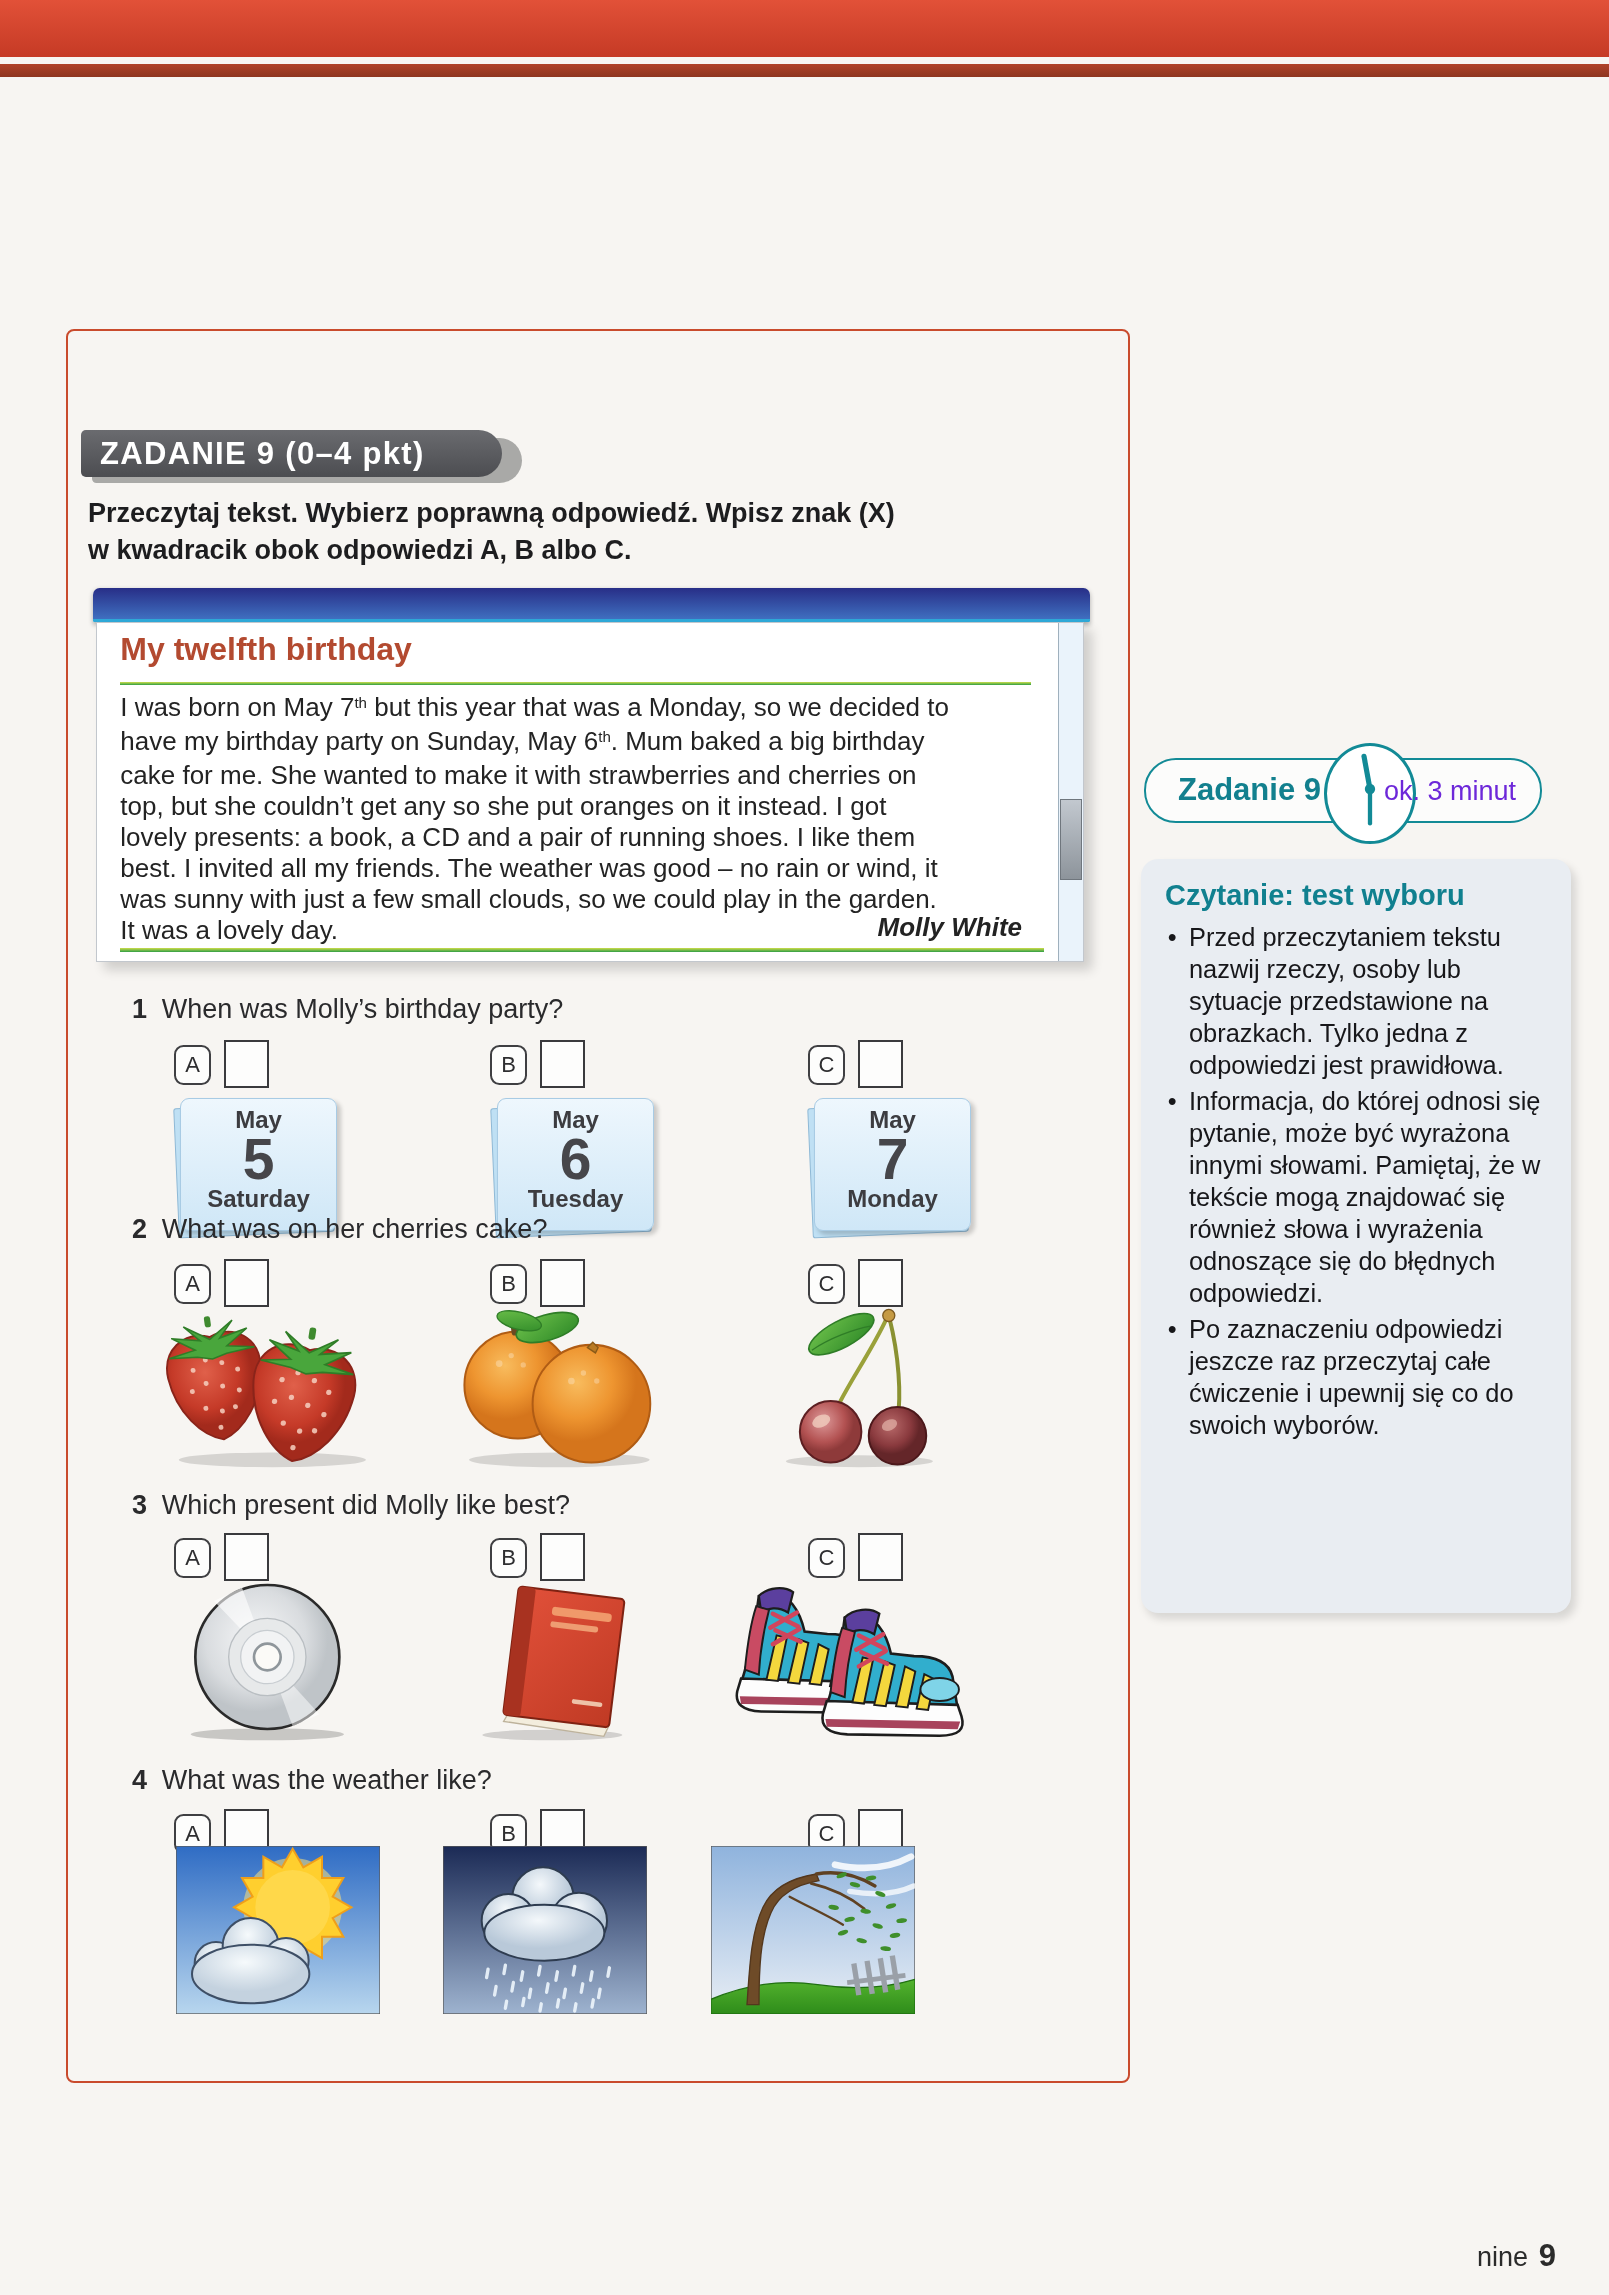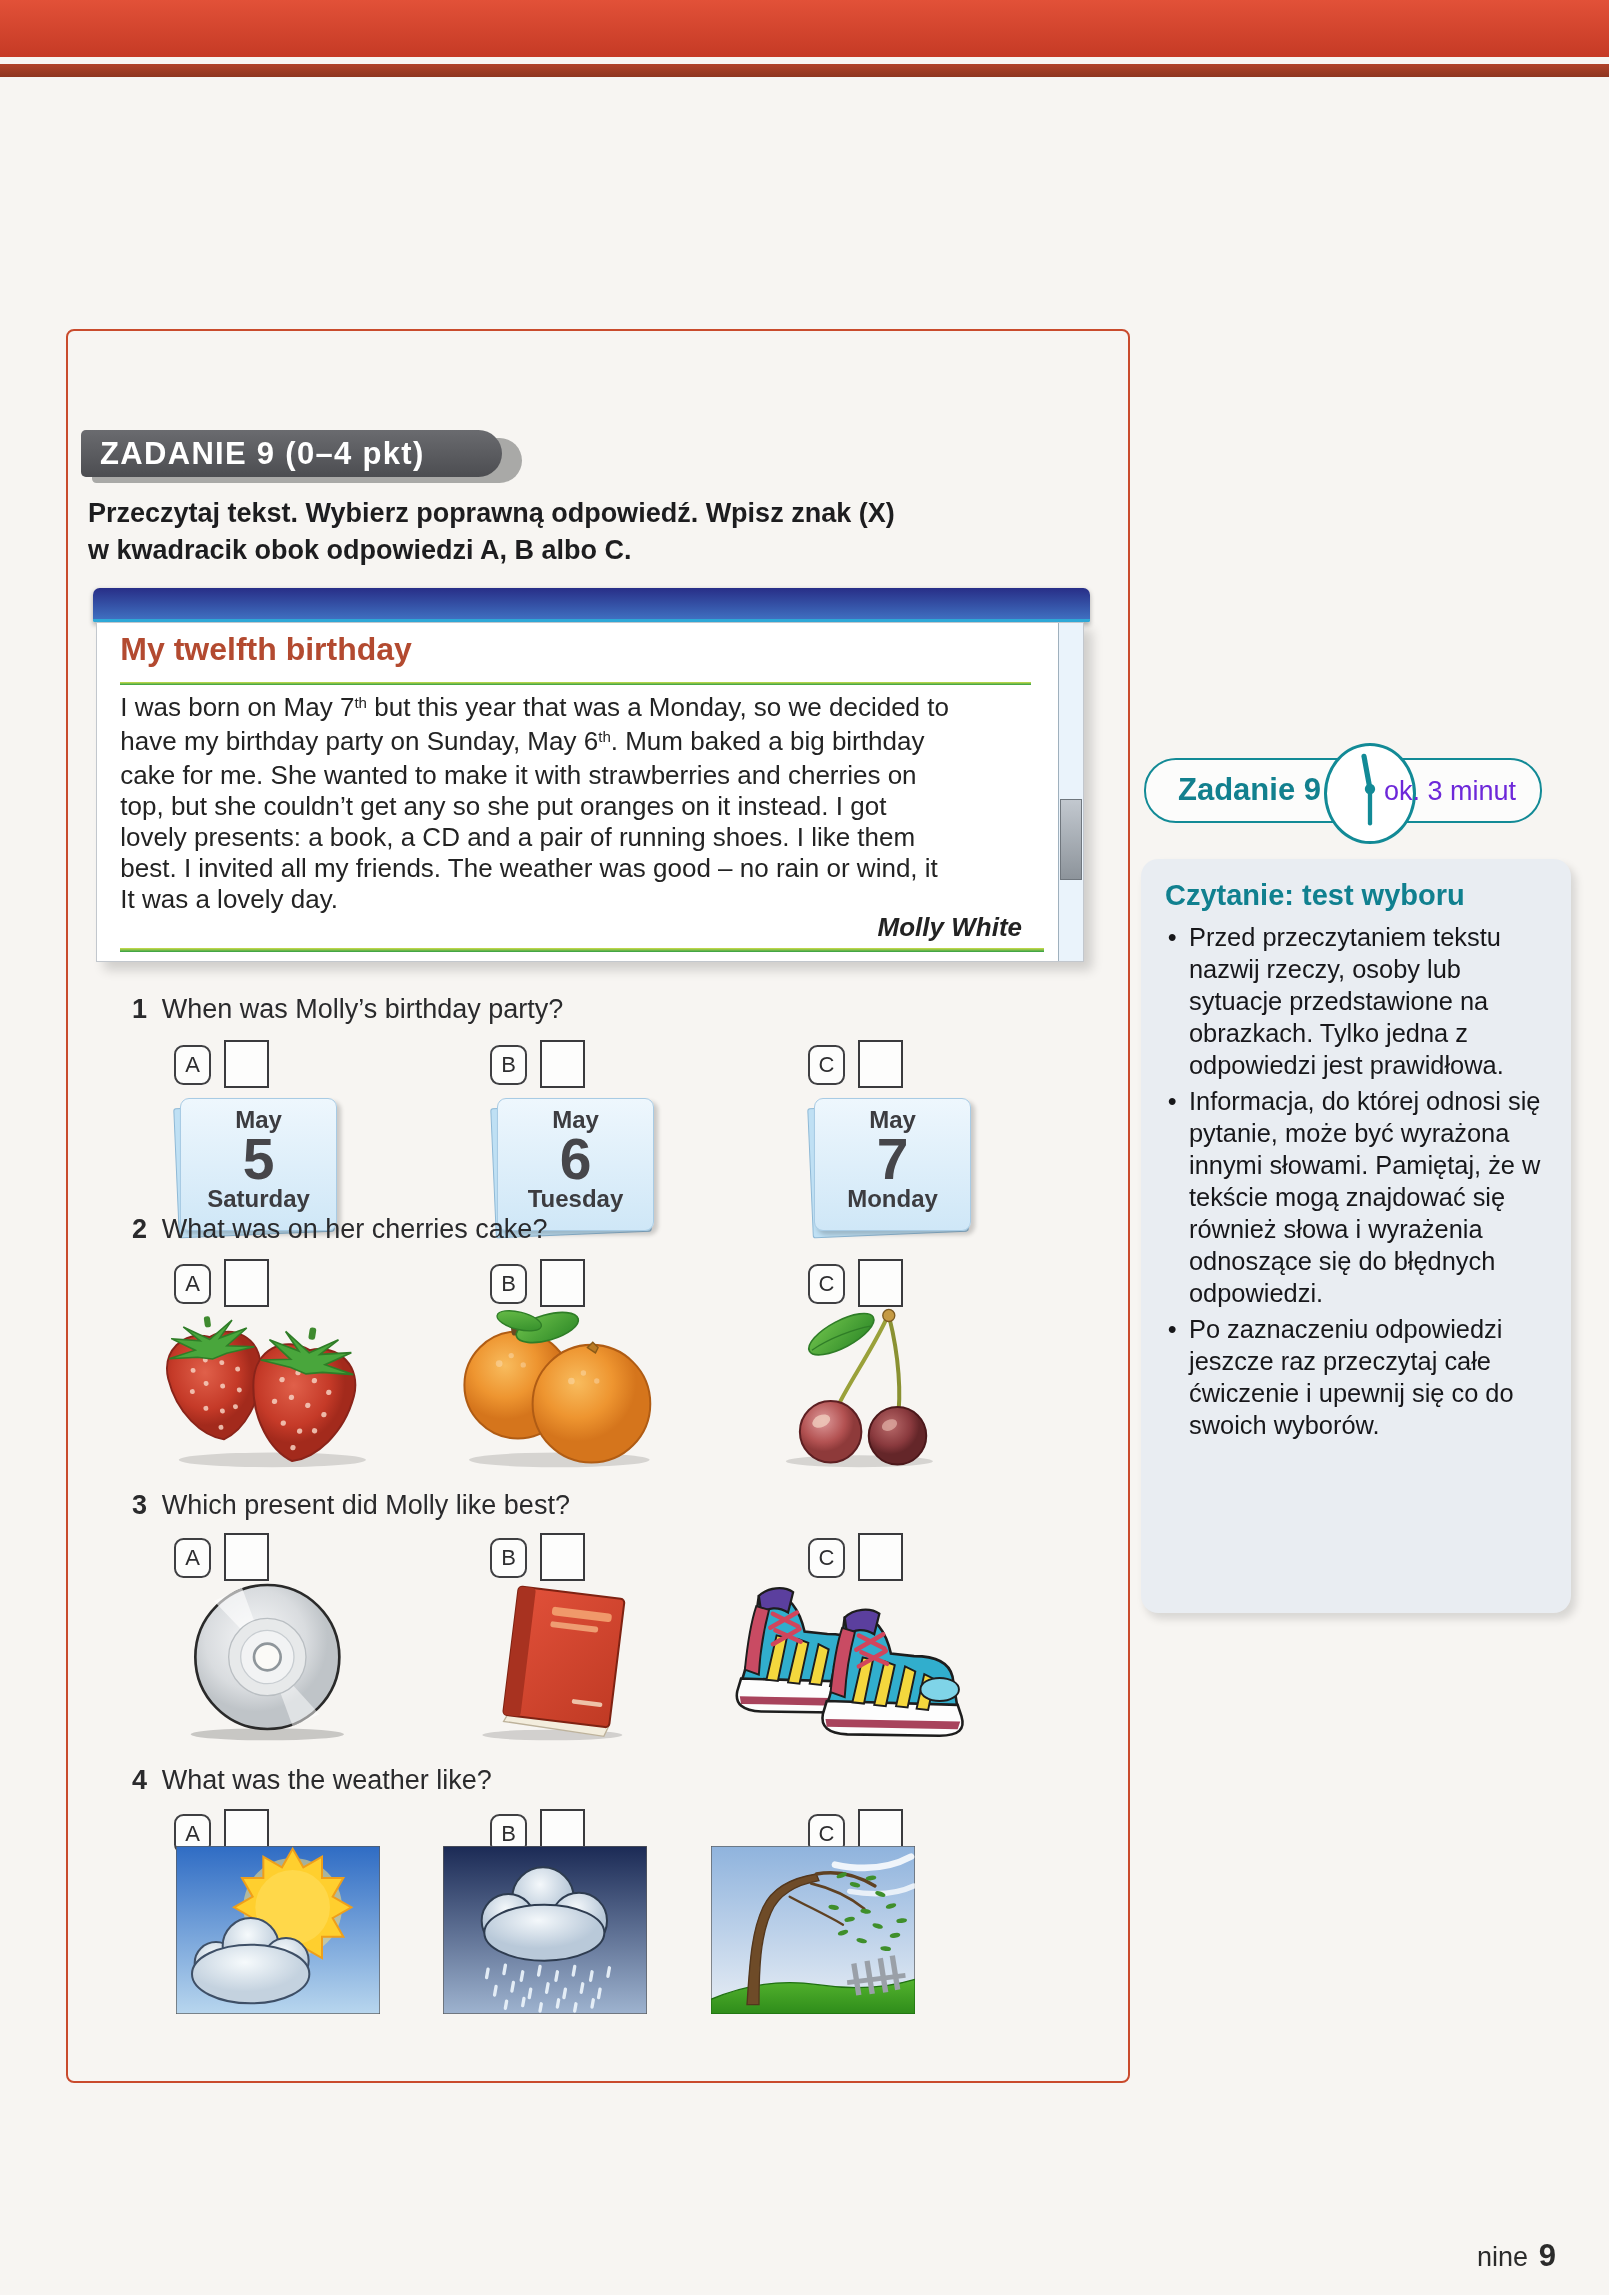--- a/index.html
+++ b/index.html
@@ -118,20 +118,21 @@
       <div class="reading-body">
         <div class="reading-title">My twelfth birthday</div>
         <div class="rule title-rule"></div>
         <div class="reading-text">
             <div class="rline"><span>I was born on May 7</span><sup>th</sup><span> but this year that was a Monday, so we decided to</span></div>
             <div class="rline"><span>have my birthday party on Sunday, May 6</span><sup>th</sup><span>. Mum baked a big birthday</span></div>
             <div class="rline"><span>cake for me. She wanted to make it with strawberries and cherries on</span></div>
             <div class="rline"><span>top, but she couldn’t get any so she put oranges on it instead. I got</span></div>
             <div class="rline"><span>lovely presents: a book, a CD and a pair of running shoes. I like them</span></div>
             <div class="rline"><span>best. I invited all my friends. The weather was good – no rain or wind, it</span></div>
+            <div class="rline"><span>was sunny with just a few small clouds, so we could play in the garden.</span></div>
             <div class="rline"><span>It was a lovely day.</span></div>
           </div>
         <div class="author">Molly White</div>
         <div class="rule bottom-rule"></div>
         <div class="scrollstrip">
           <div class="scrollthumb"></div>
         </div>
       </div>
     </div>
 

